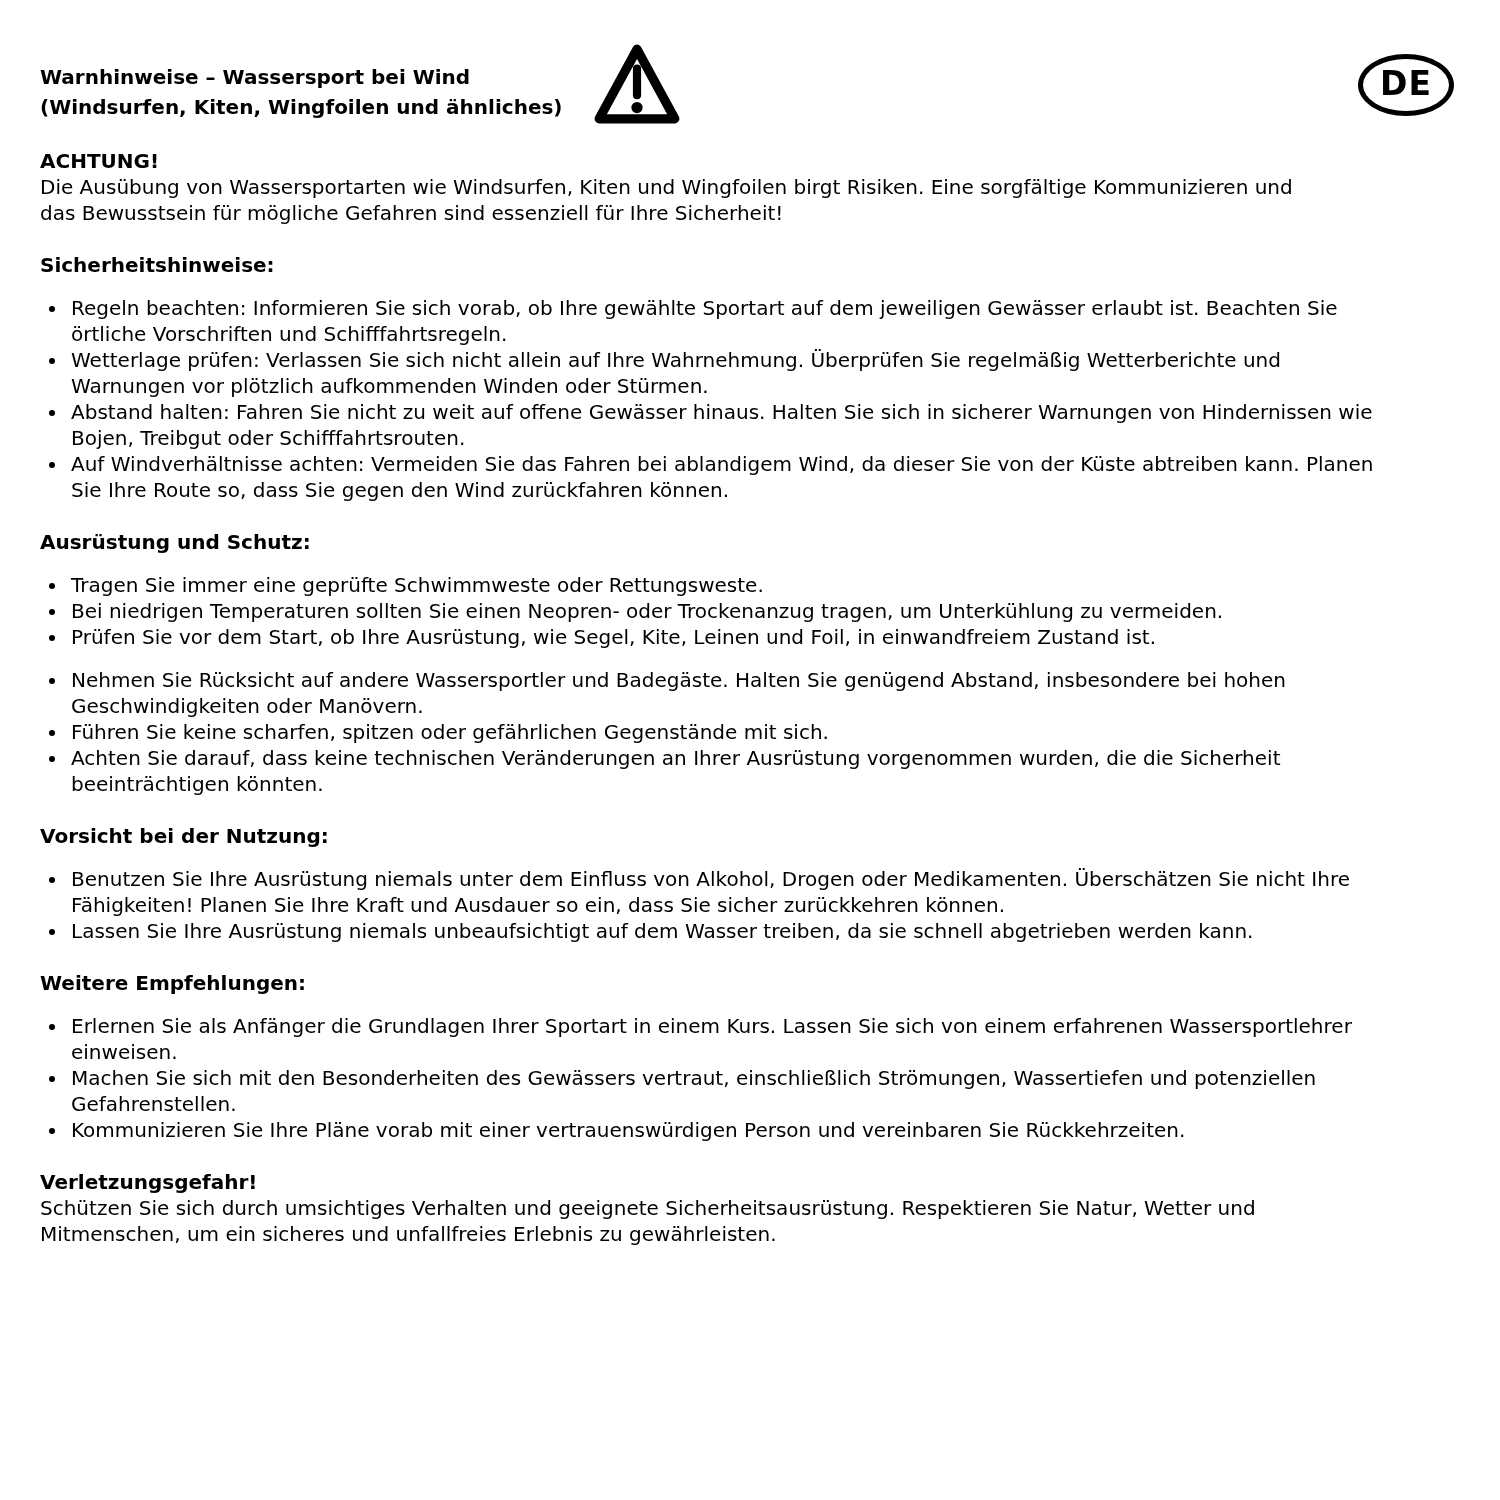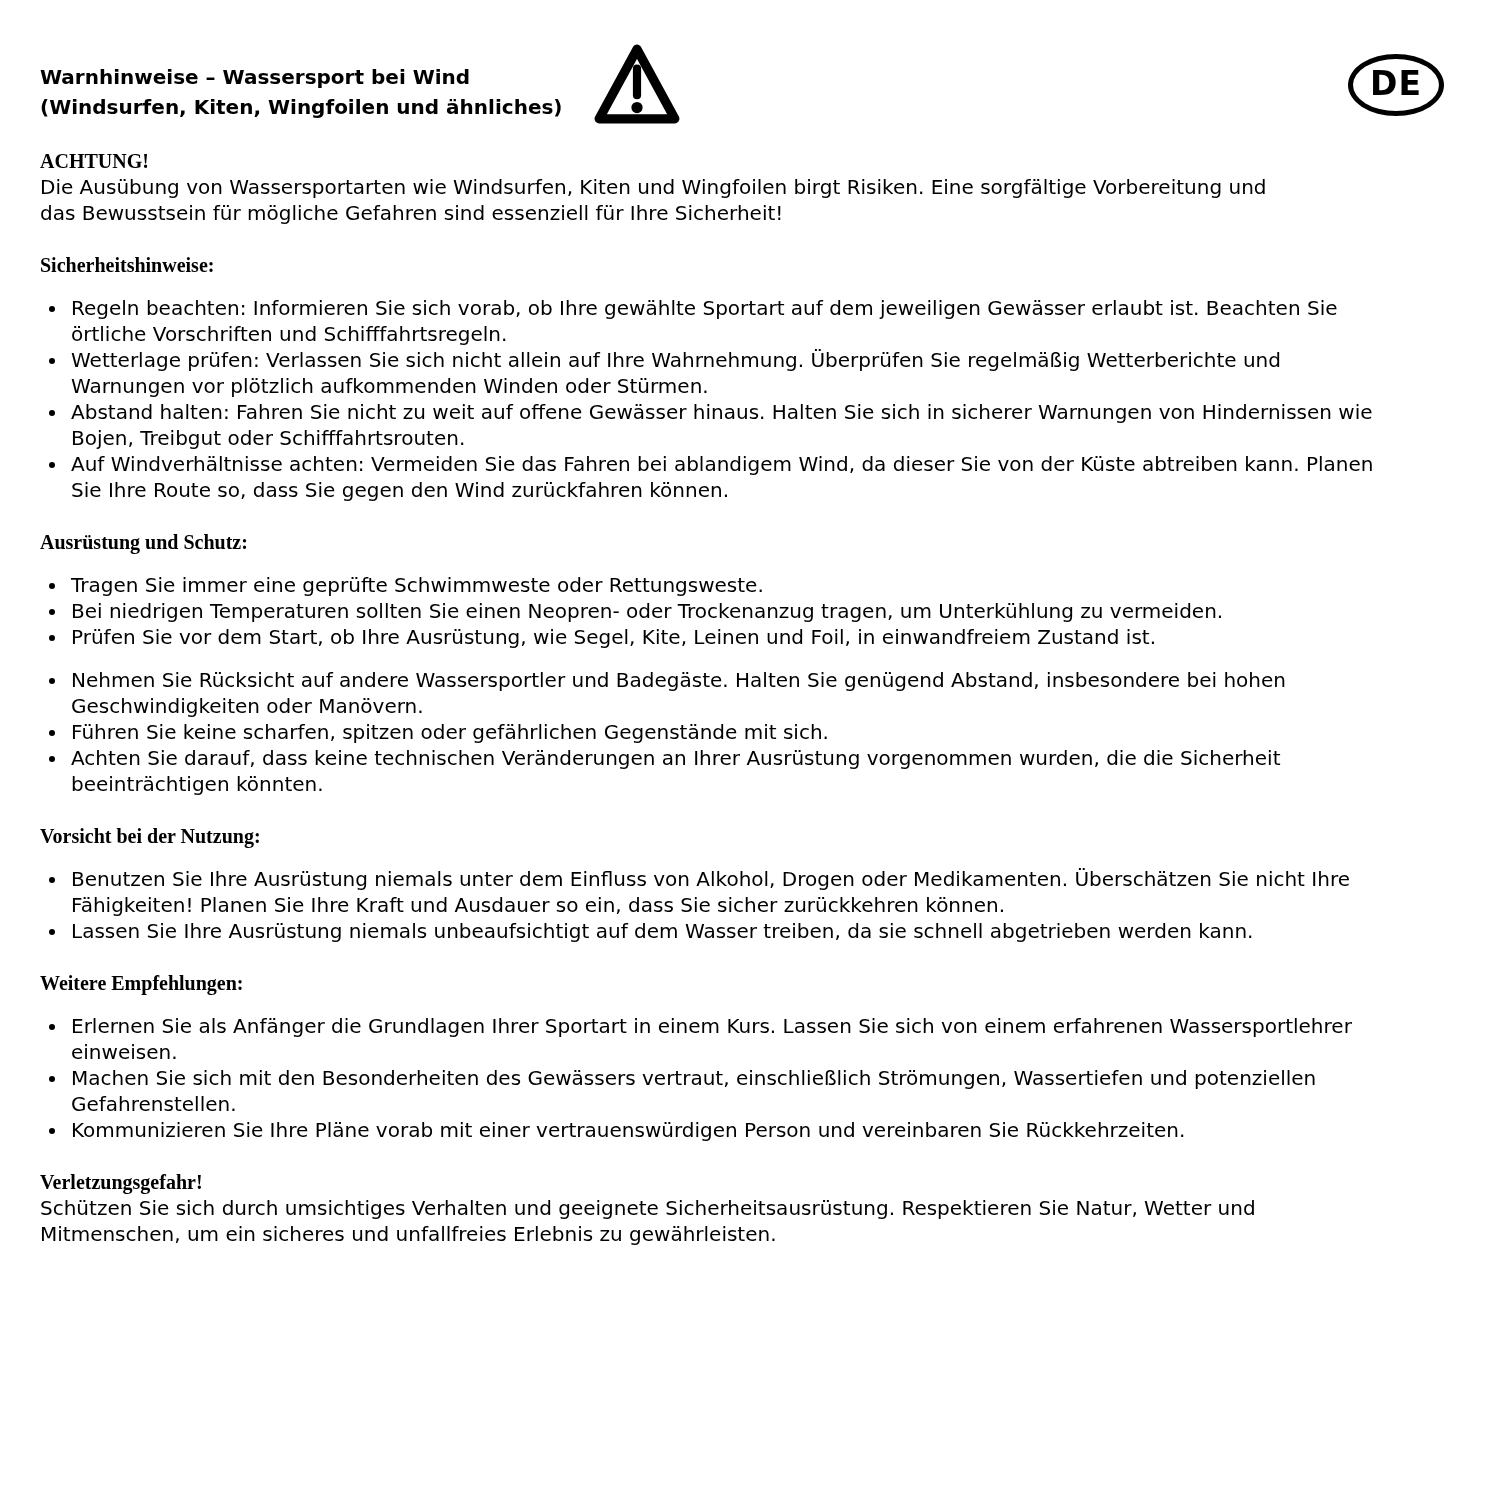--- a/index.html
+++ b/index.html
@@ -24,40 +24,39 @@
   .title { font-weight: bold; line-height: 30px; }
   .warn-icon {
     position: absolute;
     left: 552px;
     top: -20px;
     width: 90px;
     height: 84px;
   }
   .de-badge {
     position: absolute;
-    right: 16px;
+    right: 6px;
     top: -8px;
     width: 86px;
     height: 50px;
     border: 5px solid #000;
     border-radius: 50%;
     display: flex;
     align-items: center;
     justify-content: center;
     font-weight: bold;
     font-size: 33px;
     letter-spacing: 1px;
     padding-bottom: 2px;
   }
   .section h2 {
     font-size: 20px;
     line-height: 26px;
     font-weight: bold;
     margin: 26px 0 0 0;
-    font-family: Liberation Serif, serif;
   }
   .section p {
     margin: 0;
     white-space: pre-line;
   }
   .section ul {
     margin: 17px 0 0 0;
     padding-left: 28px;
     list-style: disc outside;
   }
@@ -81,21 +80,21 @@
       <line x1="44" y1="26" x2="44" y2="52" stroke="#000" stroke-width="8" stroke-linecap="round"></line>
       <circle cx="44" cy="64" r="5.5" fill="#000"></circle>
     </svg>
     <div class="de-badge">
       <span>DE</span>
     </div>
   </div>
 
   <div class="section">
     <h2>ACHTUNG!</h2>
-    <p>Die Ausübung von Wassersportarten wie Windsurfen, Kiten und Wingfoilen birgt Risiken. Eine sorgfältige Vorbereitung und
+    <p>Die Ausübung von Wassersportarten wie Windsurfen, Kiten und Wingfoilen birgt Risiken. Eine sorgfältige Kommunizieren und
 das Bewusstsein für mögliche Gefahren sind essenziell für Ihre Sicherheit!</p>
   </div>
 
   <div class="section">
     <h2>Sicherheitshinweise:</h2>
     <ul>
       <li>Regeln beachten: Informieren Sie sich vorab, ob Ihre gewählte Sportart auf dem jeweiligen Gewässer erlaubt ist. Beachten Sie
 örtliche Vorschriften und Schifffahrtsregeln.</li>
       <li>Wetterlage prüfen: Verlassen Sie sich nicht allein auf Ihre Wahrnehmung. Überprüfen Sie regelmäßig Wetterberichte und
 Warnungen vor plötzlich aufkommenden Winden oder Stürmen.</li>

